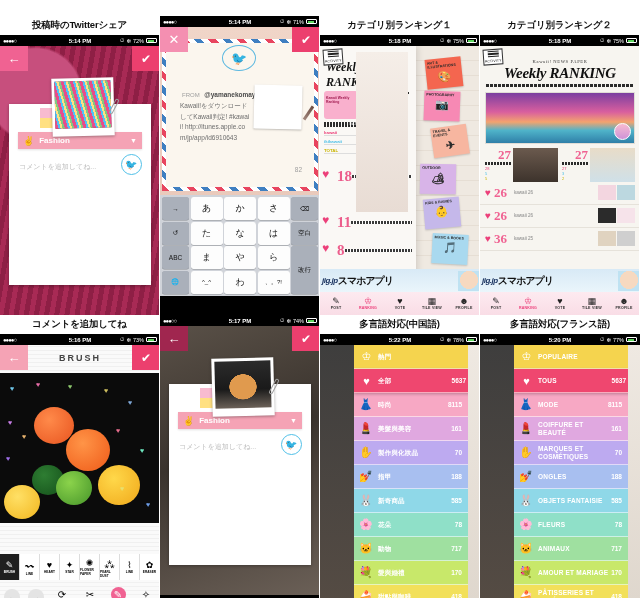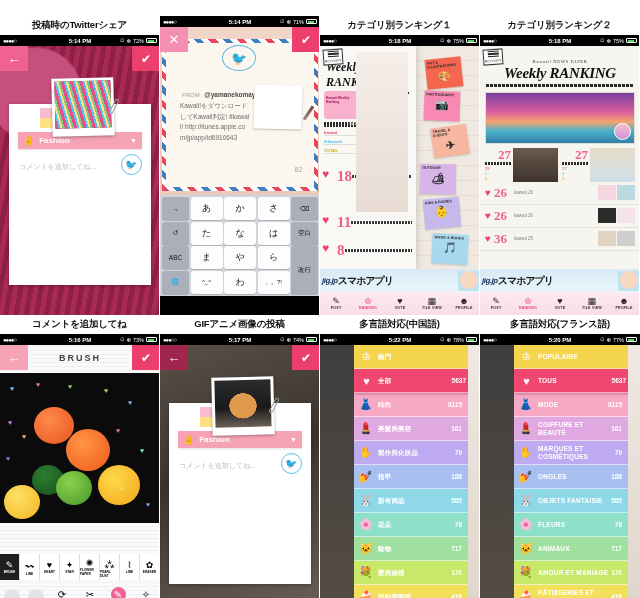--- a/index.html
+++ b/index.html
@@ -635,21 +635,20 @@
           <div class="tl">
               <span class="g">✧</span>
               <span class="t">FILTER</span>
             </div>
         </div>
       </div>
     </div>
   </div>
 
   <div class="cell">
-    <div class="caption">GIFアニメ画像の投稿</div>
     <div class="phone">
       <div class="status">
         <span class="st-dots">●●●○○</span>
         <span class="st-time">5:17 PM</span>
         <span class="st-right">
           <span>⏱</span>
           <span>✻</span>
           <span>74%</span>
           <span class="batt">
               <i></i>

